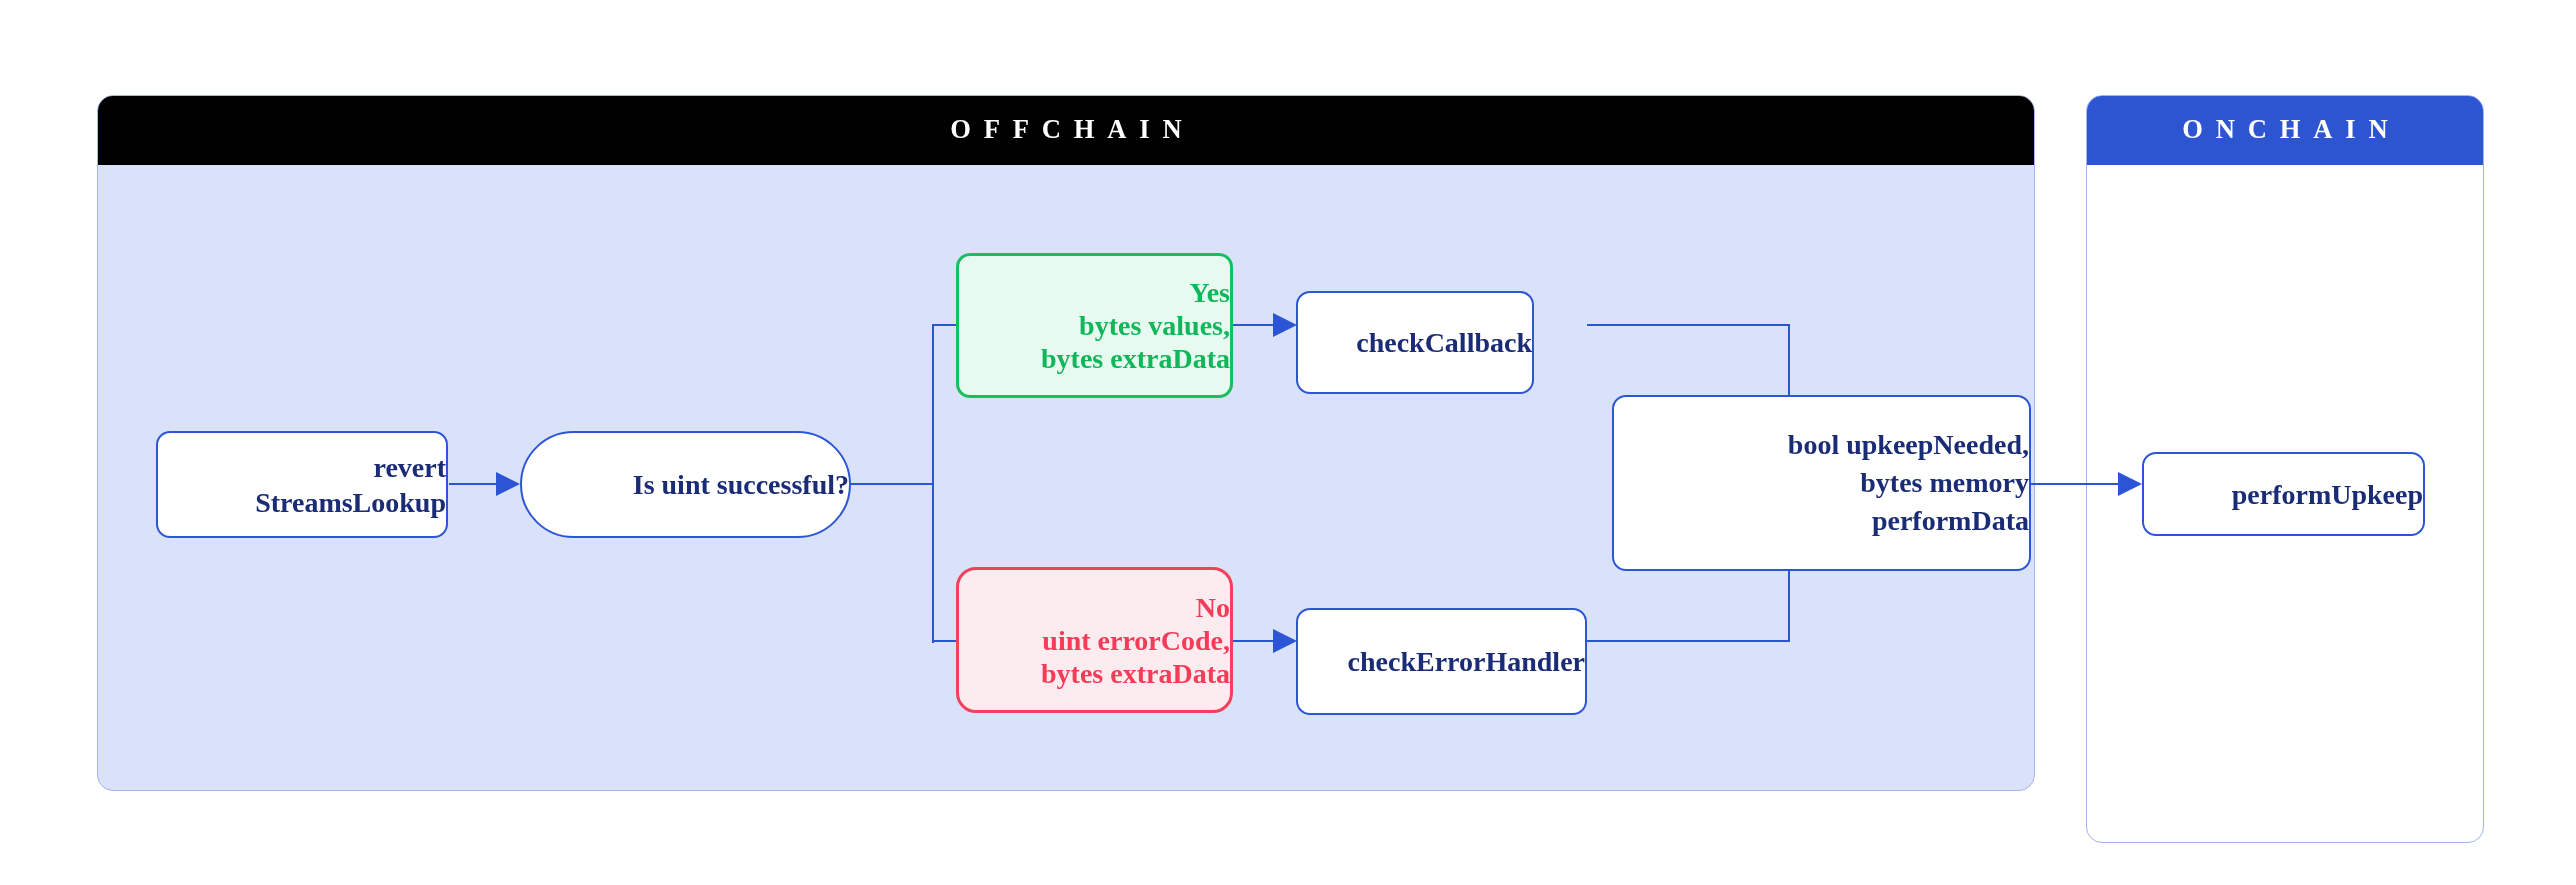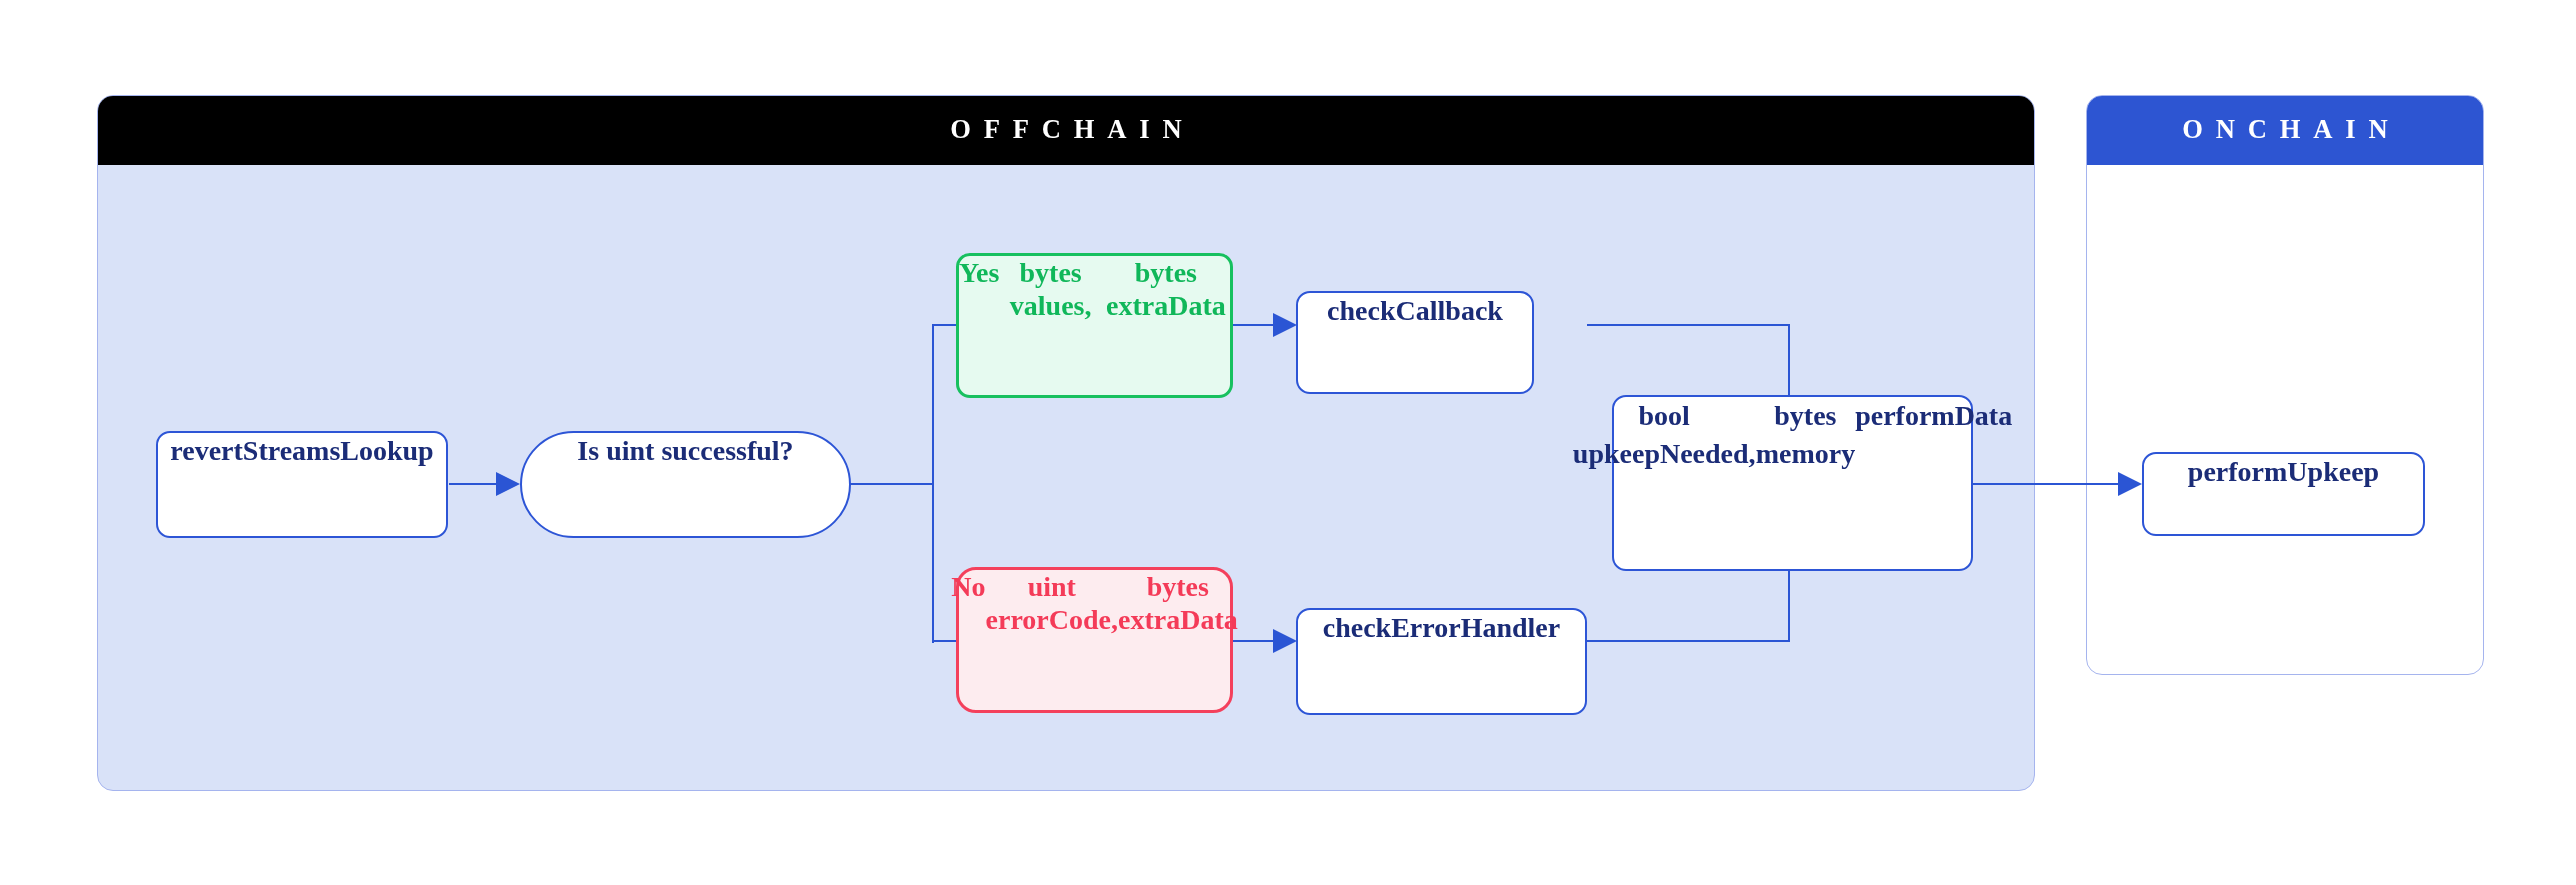--- a/index.html
+++ b/index.html
@@ -3,55 +3,55 @@
 <meta charset="utf-8">
 <style>
   html,body{margin:0;padding:0;background:#ffffff;}
   #canvas{
     position:relative;width:2576px;height:886px;background:#ffffff;
     font-family:Liberation Serif, serif;font-weight:bold;
   }
   
   .panel{position:absolute;box-sizing:border-box;border:1.6px solid #a5b4ee;border-radius:16px;overflow:hidden;}
   .panel-offchain{left:97px;top:95px;width:1938px;height:696px;background:#d9e2f8;}
-  .panel-onchain{left:2086px;top:95px;width:398px;height:580px;background:#ffffff;}
+  .panel-onchain{left:2086px;top:95px;width:398px;height:748px;background:#ffffff;}
   .panel-header{
     position:absolute;top:-1.6px;left:-1.6px;right:-1.6px;height:71px;
     border-radius:16px 16px 0 0;display:flex;align-items:center;justify-content:center;
     color:#ffffff;font-size:26.6px;letter-spacing:12.8px;padding-left:12.8px;
   }
   .header-offchain{background:#000000;}
   .header-onchain{background:#2d55d2;}
   
   .line{position:absolute;background:#2b55d4;}
   .arrow-right{
     position:absolute;width:0;height:0;
     border-top:12.2px solid transparent;border-bottom:12.2px solid transparent;
     border-left:24px solid #2b55d4;
   }
   
   .node{
     position:absolute;box-sizing:border-box;background:#ffffff;
     border:2.7px solid #2d55d6;border-radius:14px;
-    display:flex;flex-direction:row;align-items:flex-start;justify-content:center;
+    display:flex;flex-direction:column;align-items:flex-end;justify-content:center;
     color:#1b2c77;font-size:28px;line-height:35px;text-align:center;
   }
   .node-revert{left:156px;top:431px;width:292px;height:107px;}
   .node-decision{left:520px;top:431px;width:331px;height:107px;border-radius:54px;}
   .node-yes{
     left:956px;top:253px;width:277px;height:145px;
     background:#e6faf0;border-color:#17c05f;color:#10b75a;line-height:33px;border-width:3.2px;
   }
   .node-checkcallback{left:1296px;top:275px;width:238px;height:103px;margin-top:16px;}
   .node-no{
     left:956px;top:567px;width:277px;height:146px;
     background:#fdecef;border-color:#f4405c;color:#f43b58;line-height:33px;border-width:3.2px;border-radius:20px;
   }
   .node-checkerrorhandler{left:1296px;top:589px;width:291px;height:107px;margin-top:19px;}
-  .node-result{left:1612px;top:395px;width:361px;height:176px;line-height:38px;}
+  .node-result{left:1612px;top:395px;width:419px;height:176px;line-height:38px;}
   .node-performupkeep{left:2142px;top:431px;width:283px;height:84px;margin-top:21px;}
 </style>
 </head>
 <body>
 
 <div id="canvas">
 
   <div class="panel panel-offchain">
     <div class="panel-header header-offchain">
       <span>OFFCHAIN</span>

